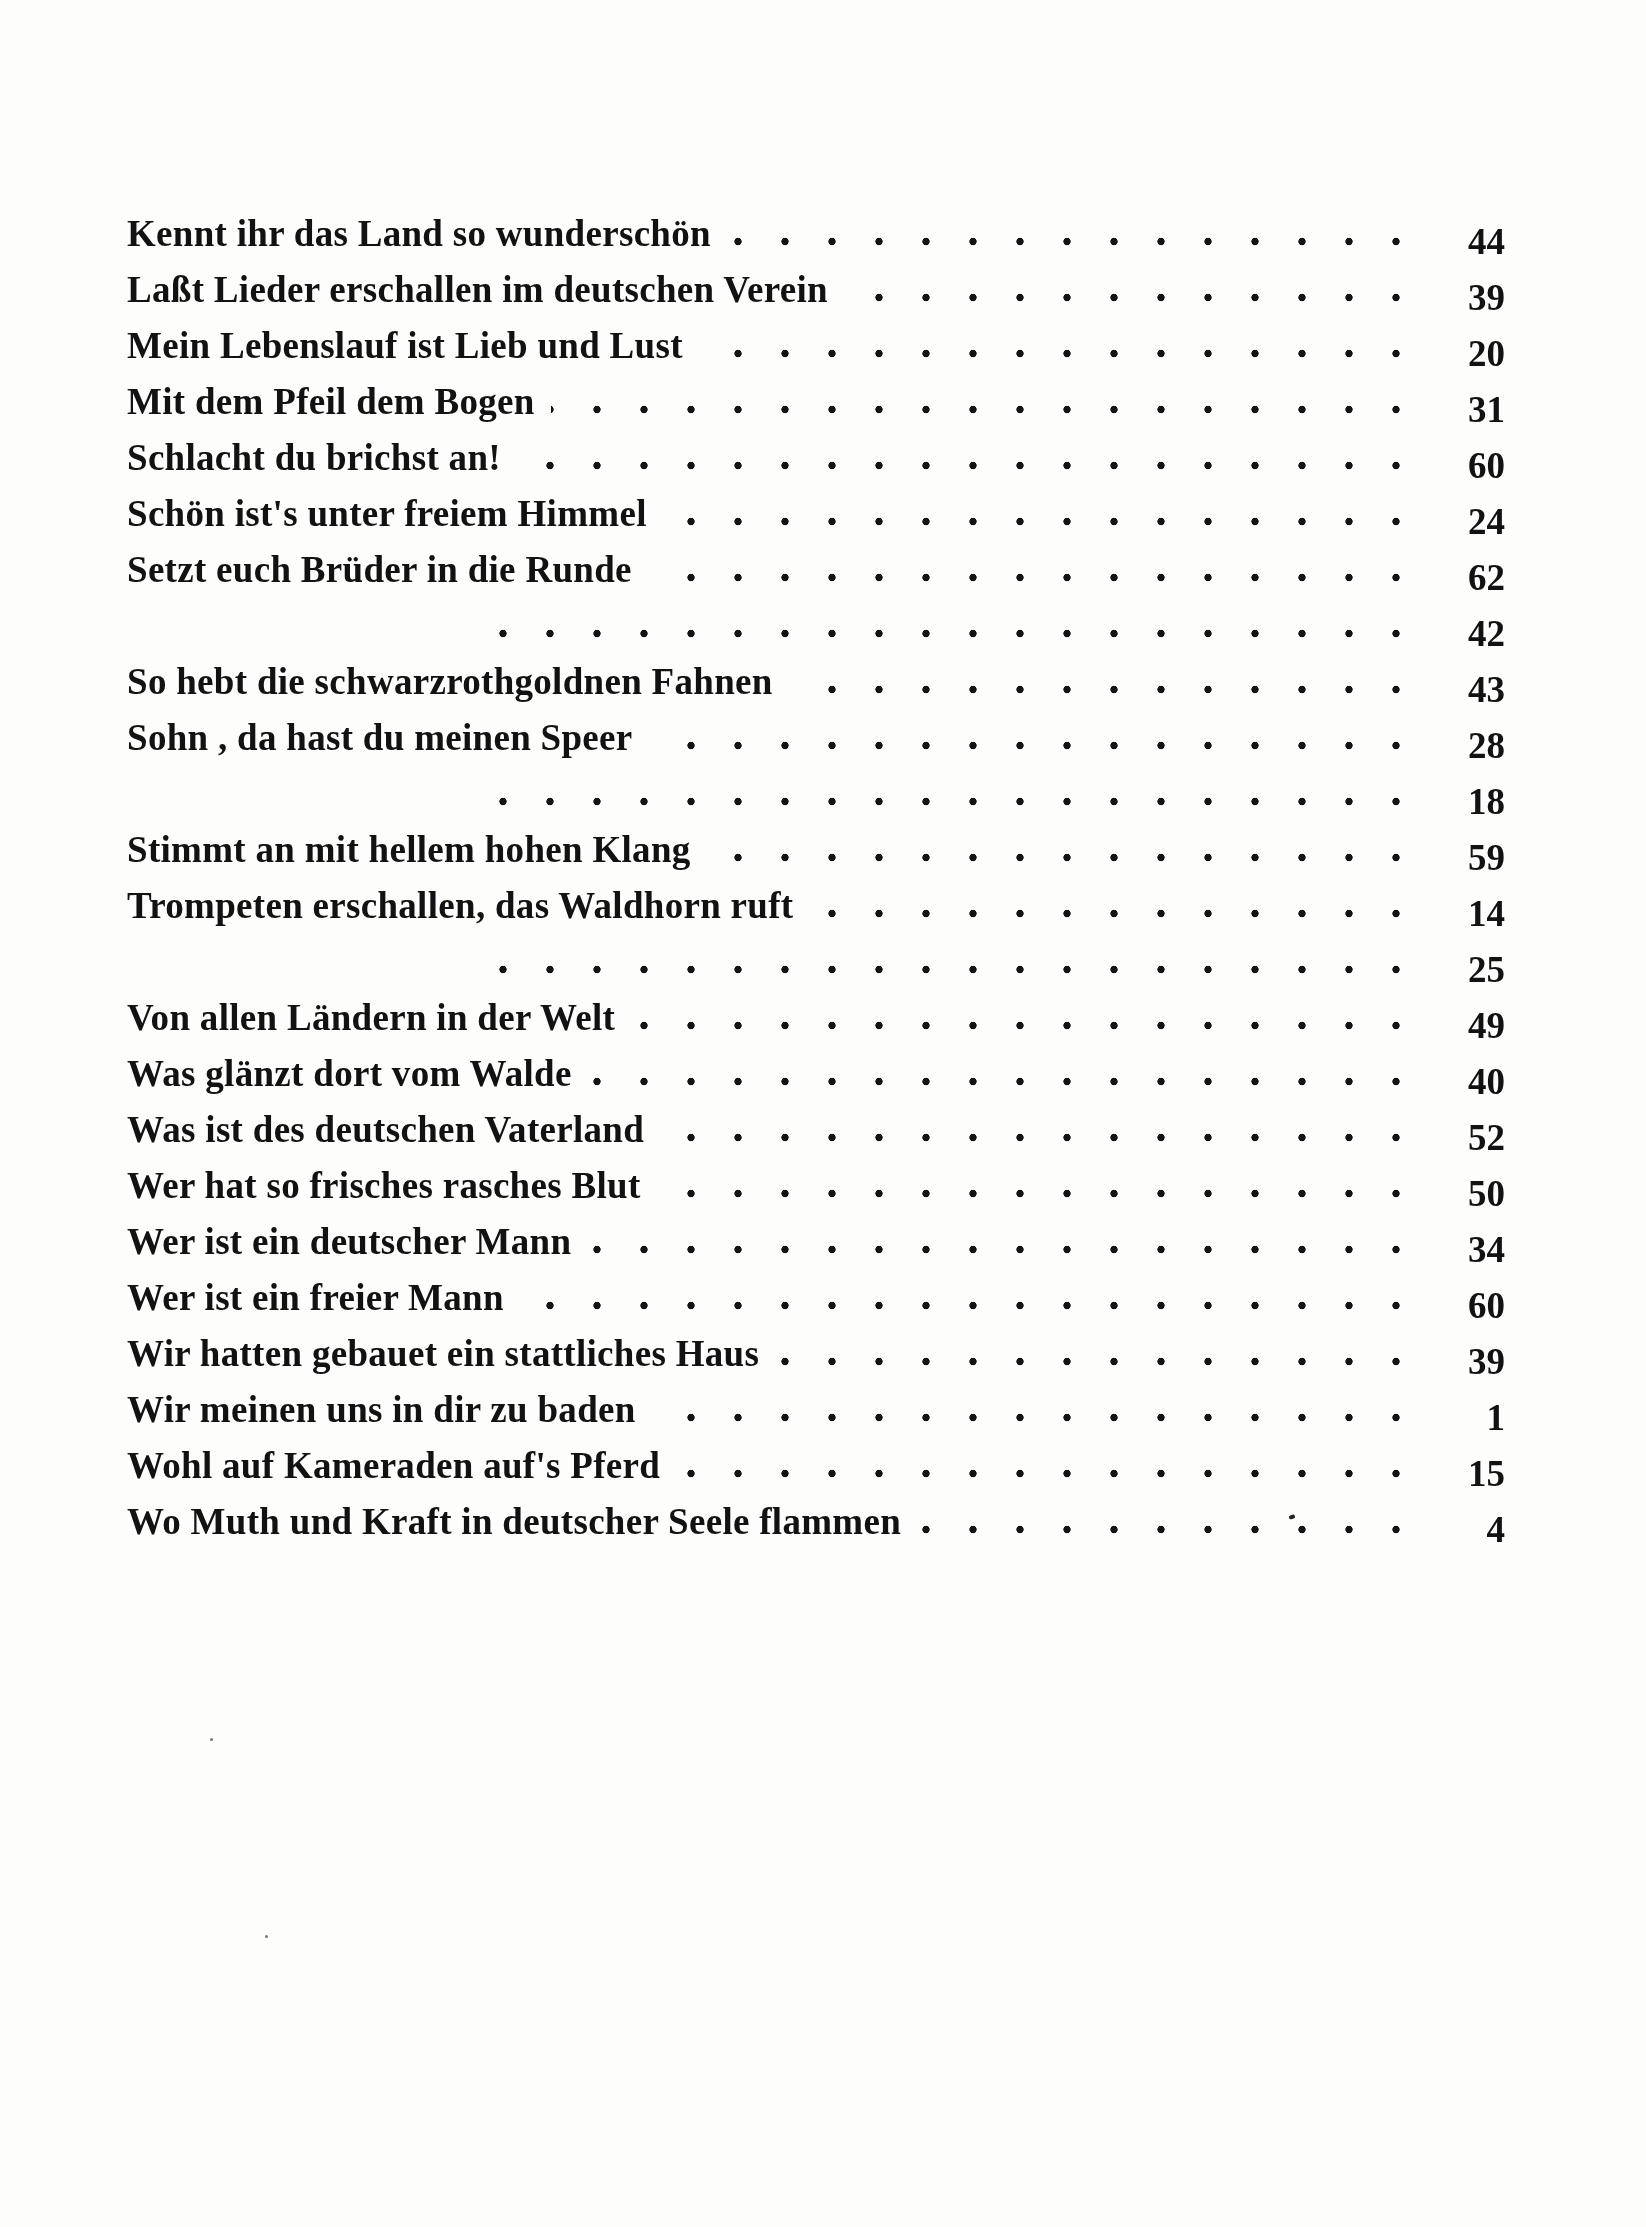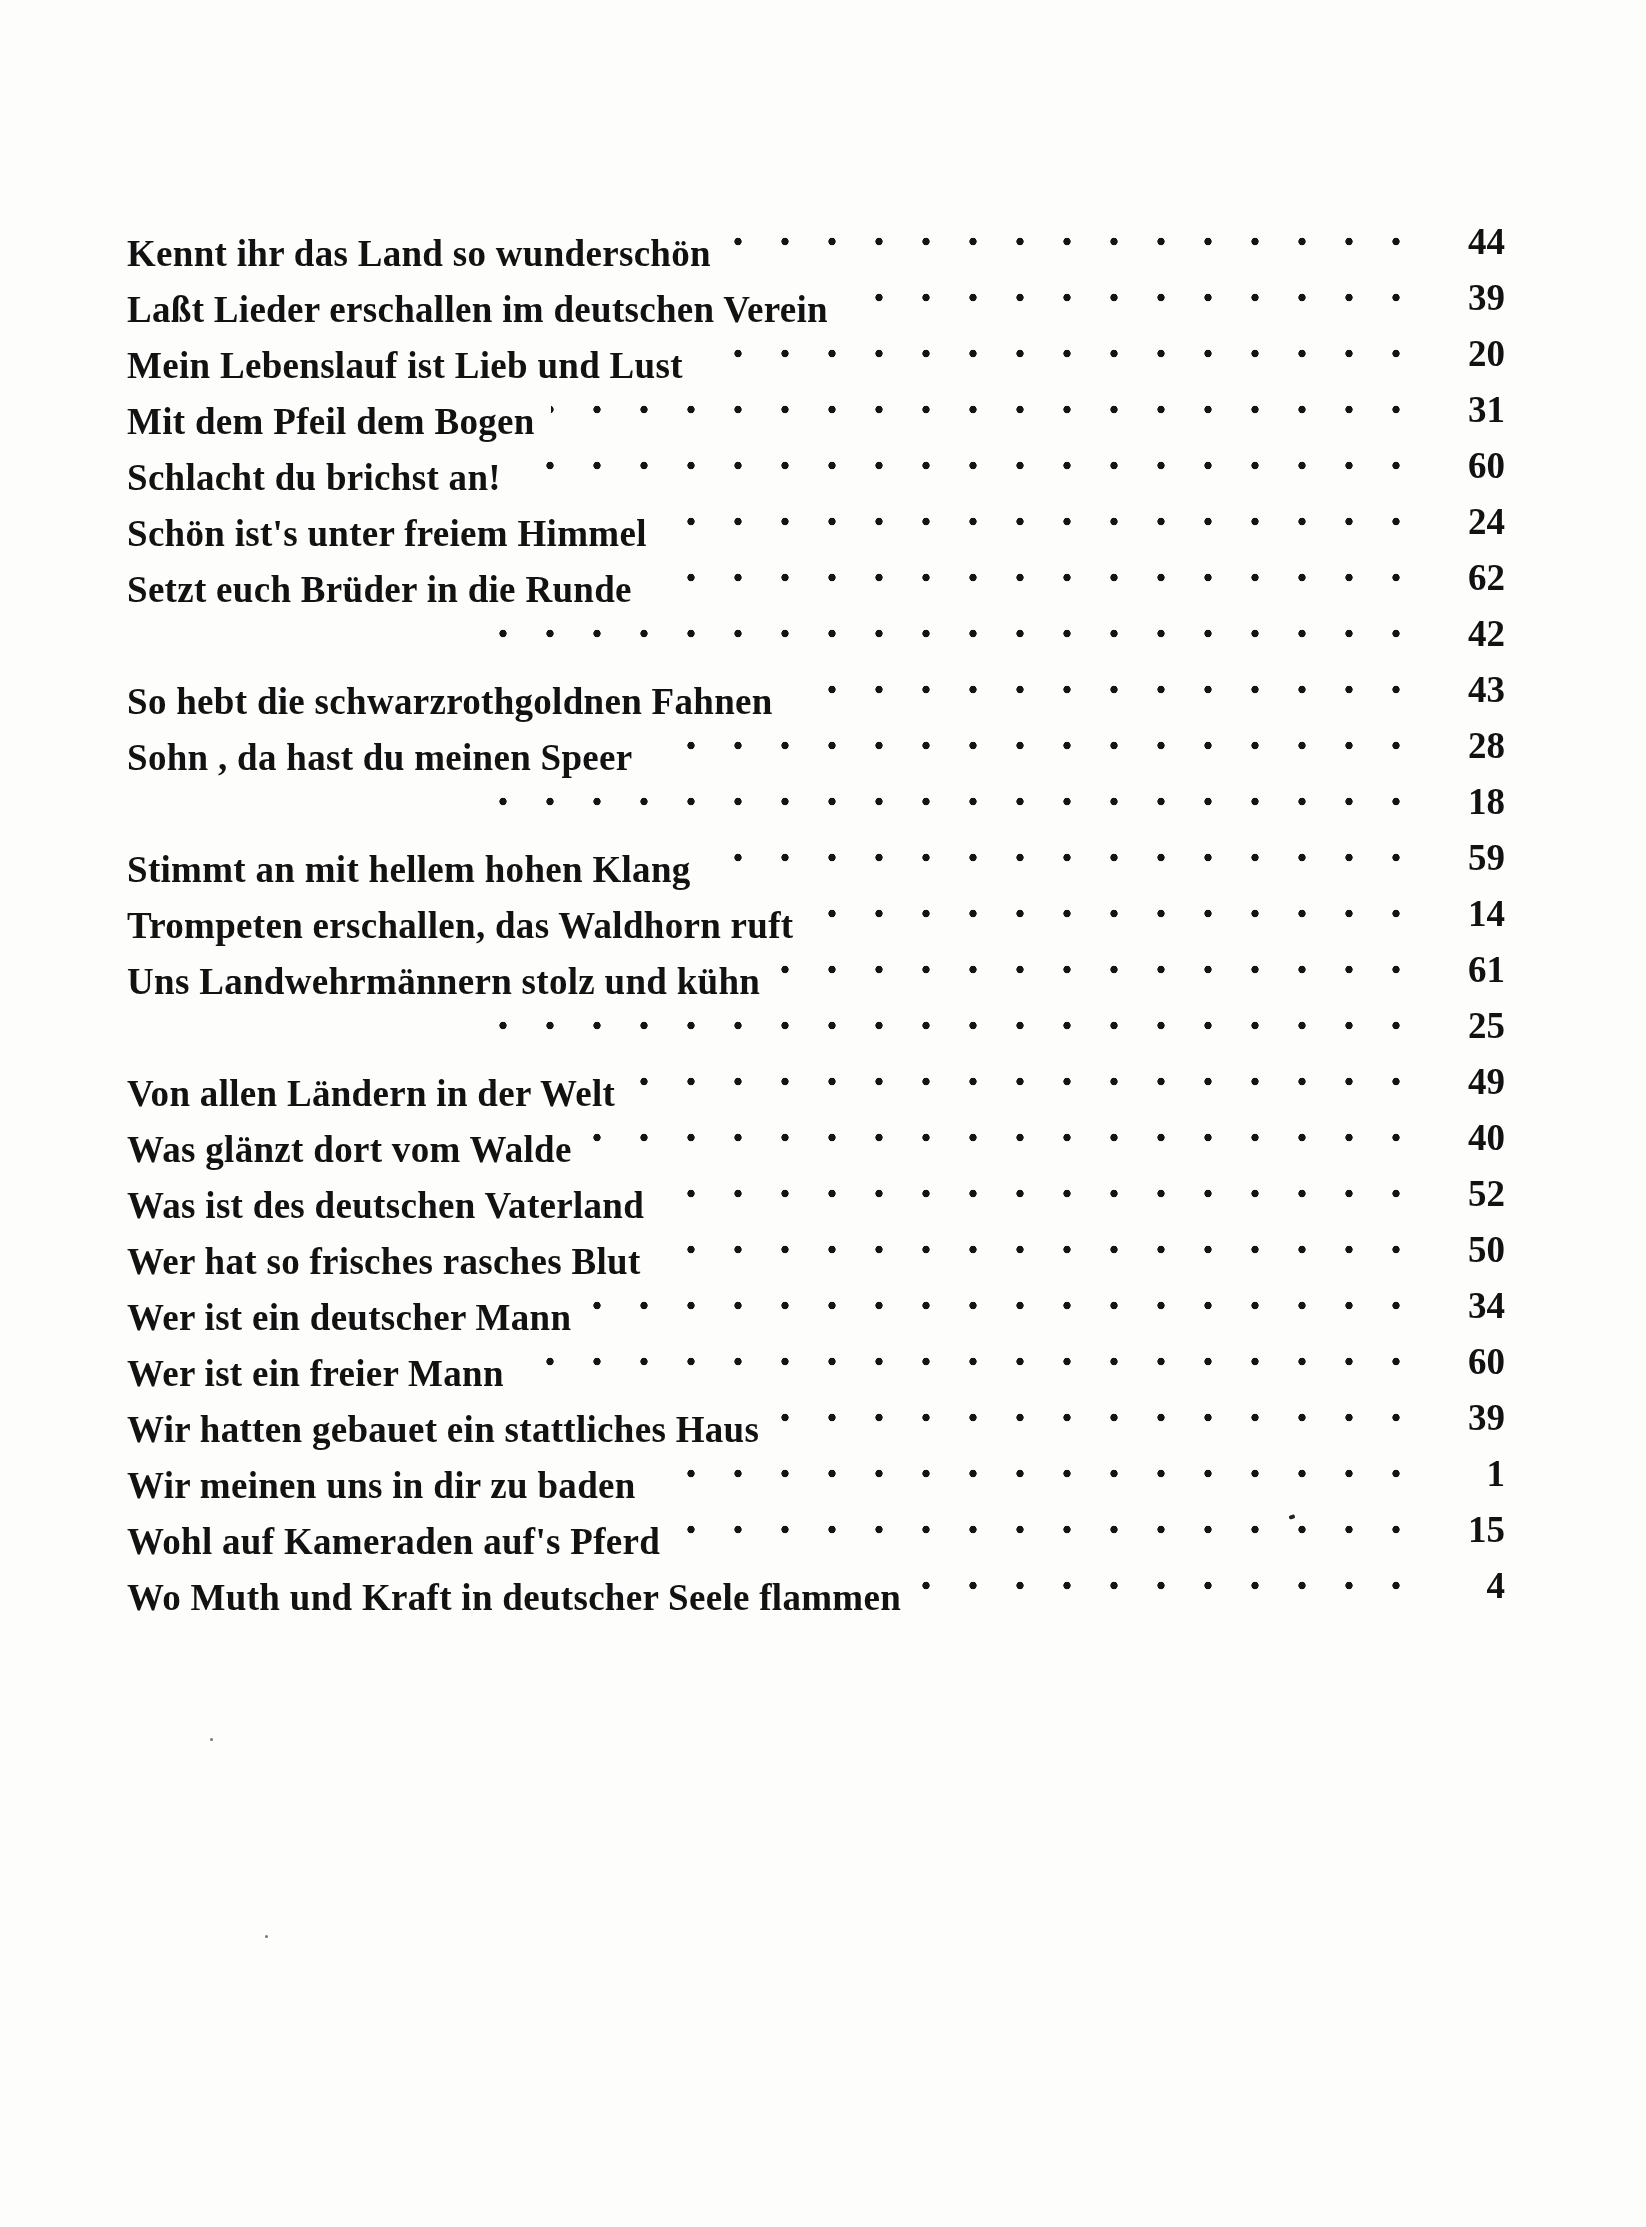--- a/index.html
+++ b/index.html
@@ -33,21 +33,20 @@
   }
   .toc-title {
     position: relative;
     z-index: 1;
     display: inline-block;
     background: #fdfdfc;
     padding-right: 16.6px;
     font-size: 37px;
     font-weight: 700;
     letter-spacing: 0.3px;
-    margin-top: 20px;
   }
   .dot-leader {
     position: absolute;
     left: 349px;
     right: 85px;
     top: 27.4px;
     height: 16.6px;
     background-image: radial-gradient(circle at 23px 8.3px, #141414 3.3px, rgba(0,0,0,0) 4px);
     background-size: 47px 16.6px;
     background-repeat: repeat-x;
@@ -148,25 +147,20 @@
         <span class="toc-title">Stimmt an mit hellem hohen Klang</span>
         <span class="toc-page">59</span>
       </div>
 
       <div class="toc-row">
         <span class="dot-leader"></span>
         <span class="toc-title">Trompeten erschallen, das Waldhorn ruft</span>
         <span class="toc-page">14</span>
       </div>
 
-      <div class="toc-row">
-        <span class="dot-leader"></span>
-        <span class="toc-title">Uns Landwehrmännern stolz und kühn</span>
-        <span class="toc-page">61</span>
-      </div>
 
       <div class="toc-row">
         <span class="dot-leader"></span>
         <span class="toc-page">25</span>
       </div>
 
       <div class="toc-row">
         <span class="dot-leader"></span>
         <span class="toc-title">Von allen Ländern in der Welt</span>
         <span class="toc-page">49</span>

